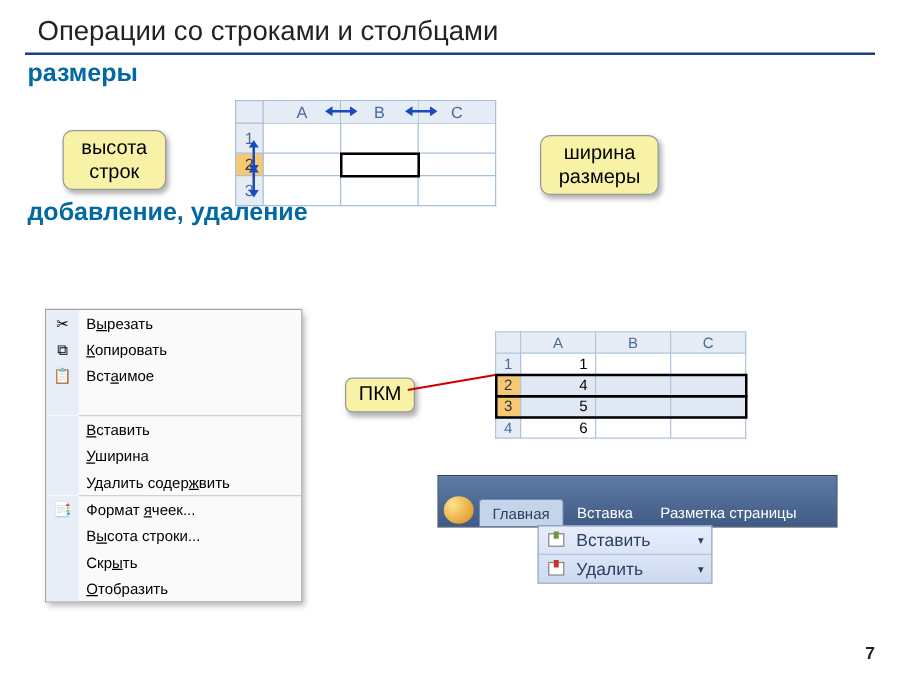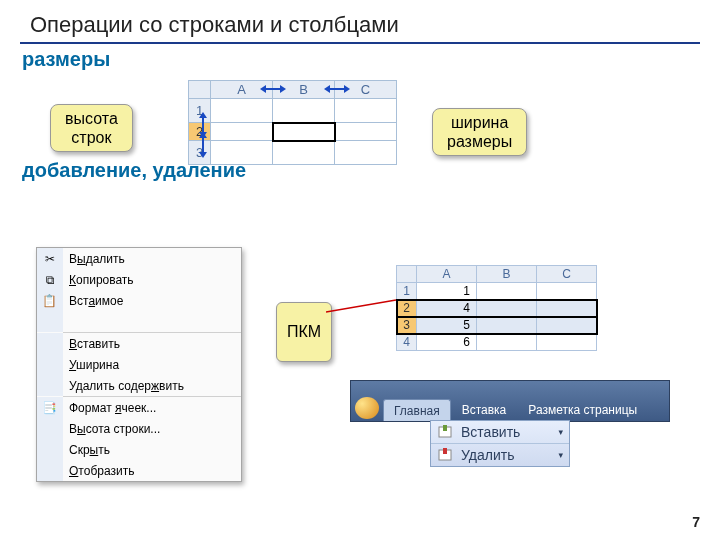--- a/index.html
+++ b/index.html
@@ -39,21 +39,21 @@
     font-size: 16px;
     text-align: center;
     line-height: 1.2;
     box-shadow: 2px 3px 4px rgba(0,0,0,0.3);
   }
   .callout-small {
     position: absolute;
     background: #f7f2a5;
     border: 1px solid #999;
     border-radius: 6px;
-    padding: 20px 10px;
+    padding: 4px 10px;
     font-size: 16px;
     text-align: center;
     box-shadow: 2px 3px 4px rgba(0,0,0,0.3);
   }
   
   .grid1 {
     position: absolute;
     left: 188px;
     top: 80px;
     border-collapse: collapse;
@@ -261,21 +261,21 @@
   <line x1="7" y1="3" x2="7" y2="23" stroke="#1a4ac2" stroke-width="2"></line>
   <polygon points="7,0 3,6 11,6" fill="#1a4ac2"></polygon>
   <polygon points="7,26 3,20 11,20" fill="#1a4ac2"></polygon>
 </svg>
 
 <div class="section-label" style="margin-top:88px;">добавление, удаление</div>
 
 <div class="ctx">
   <div class="row">
     <span class="ic">✂</span>
-    <span><span>В</span><u>ы</u><span>далить</span></span>
+    <span><span>В</span><u>ы</u><span>резать</span></span>
   </div>
   <div class="row">
     <span class="ic">⧉</span>
     <span><u>К</u><span>опировать</span></span>
   </div>
   <div class="row">
     <span class="ic">📋</span>
     <span><span>Вст</span><u>а</u><span>имое</span></span>
   </div>
   <div class="row">

